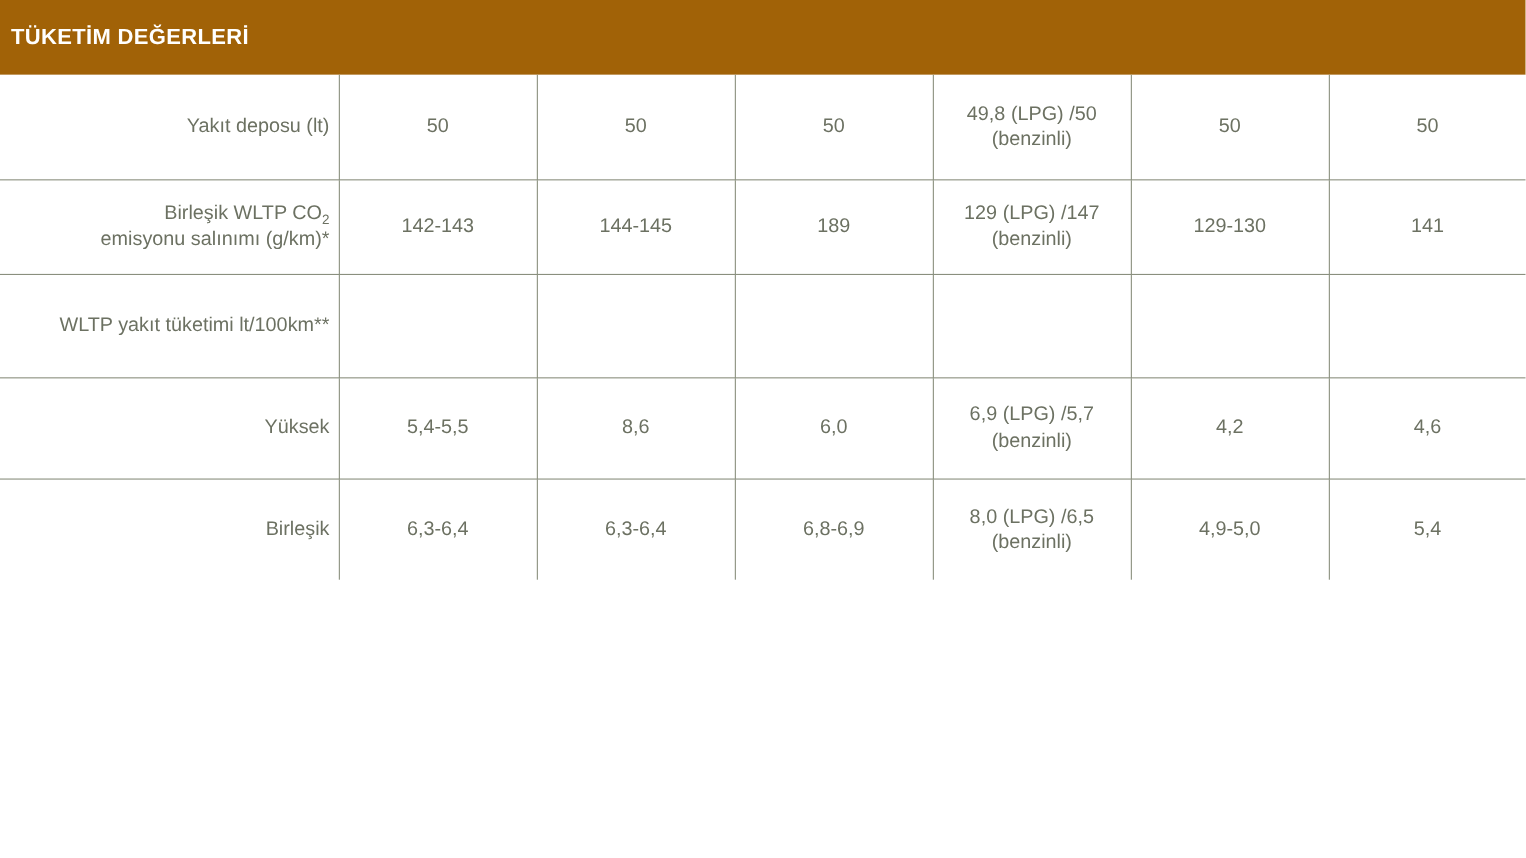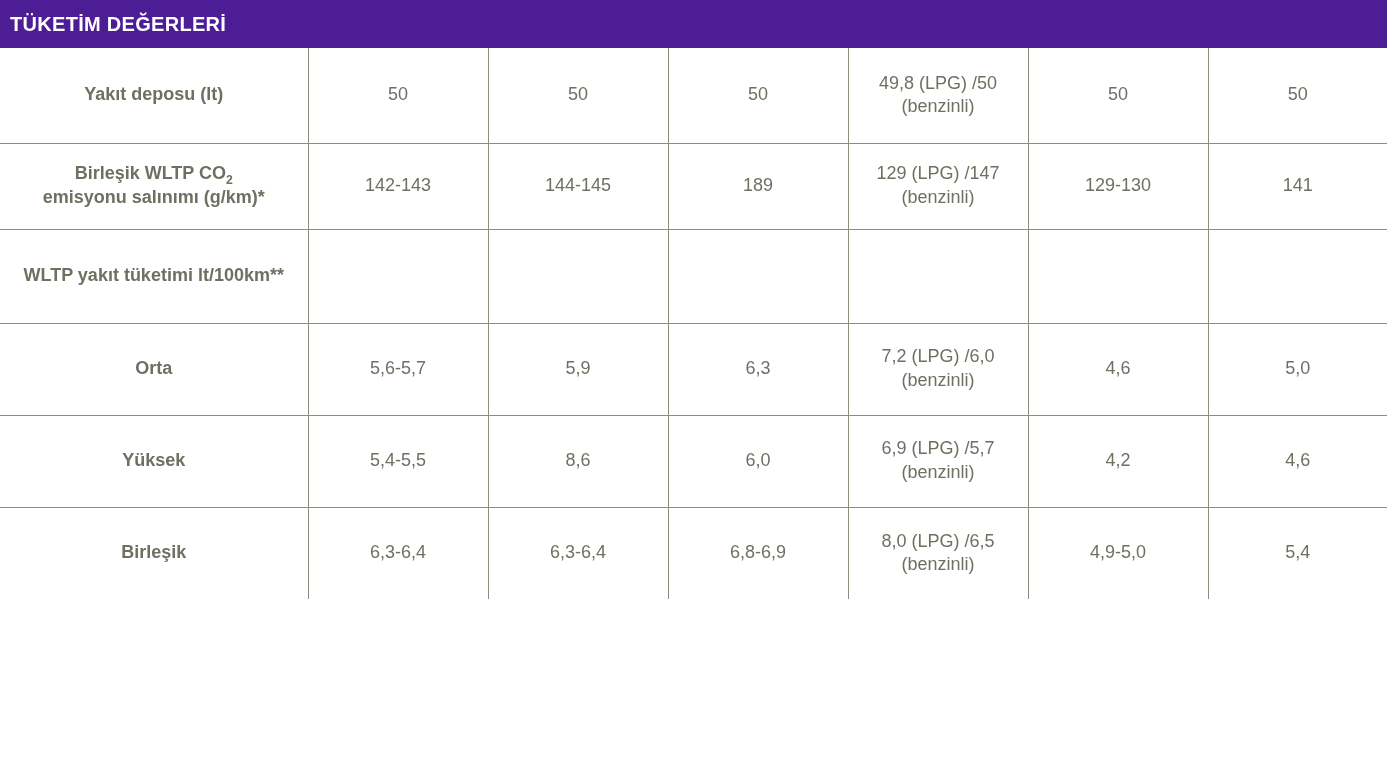--- a/index.html
+++ b/index.html
@@ -16,22 +16,22 @@
 
   .spec-table-wrap {
     width: 1387px;
     height: 780px;
     position: relative;
     overflow: hidden;
     box-sizing: border-box;
   }
 
   .section-header {
-    background: #4c1d95;
-    height: 48px;
+    background: #a16207;
+    height: 68px;
     display: flex;
     align-items: center;
     padding: 0 0 0 10px;
     box-sizing: border-box;
   }
   .section-header-title {
     color: #ffffff;
     font-size: 20px;
     font-weight: bold;
     letter-spacing: 0.3px;
@@ -62,24 +62,23 @@
     vertical-align: middle;
     padding: 6px 8px;
     box-sizing: border-box;
     background: #ffffff;
   }
   table.spec-table td:last-child {
     border-right: none;
   }
 
   td.label-cell {
-    text-align: center;
+    text-align: right;
     padding-left: 10px;
     padding-right: 12px;
-    font-weight: bold;
   }
   td.value-cell {
     text-align: center;
   }
 
   tr.r-tank td      { height: 95px; }
   tr.r-co2 td       { height: 86px; }
   tr.r-grouphead td { height: 94px; margin-top: 28px; }
   tr.r-dusuk td     { height: 94px; }
   tr.r-orta td      { height: 92px; }
@@ -138,29 +137,20 @@
         <td class="label-cell">WLTP yakıt tüketimi lt/100km**</td>
         <td class="value-cell"></td>
         <td class="value-cell"></td>
         <td class="value-cell"></td>
         <td class="value-cell"></td>
         <td class="value-cell"></td>
         <td class="value-cell"></td>
       </tr>
 
 
-      <tr class="r-orta">
-        <td class="label-cell">Orta</td>
-        <td class="value-cell">5,6-5,7</td>
-        <td class="value-cell">5,9</td>
-        <td class="value-cell">6,3</td>
-        <td class="value-cell">7,2 (LPG) /6,0 (benzinli)</td>
-        <td class="value-cell">4,6</td>
-        <td class="value-cell">5,0</td>
-      </tr>
 
       <tr class="r-yuksek">
         <td class="label-cell">Yüksek</td>
         <td class="value-cell">5,4-5,5</td>
         <td class="value-cell">8,6</td>
         <td class="value-cell">6,0</td>
         <td class="value-cell">6,9 (LPG) /5,7 (benzinli)</td>
         <td class="value-cell">4,2</td>
         <td class="value-cell">4,6</td>
       </tr>

